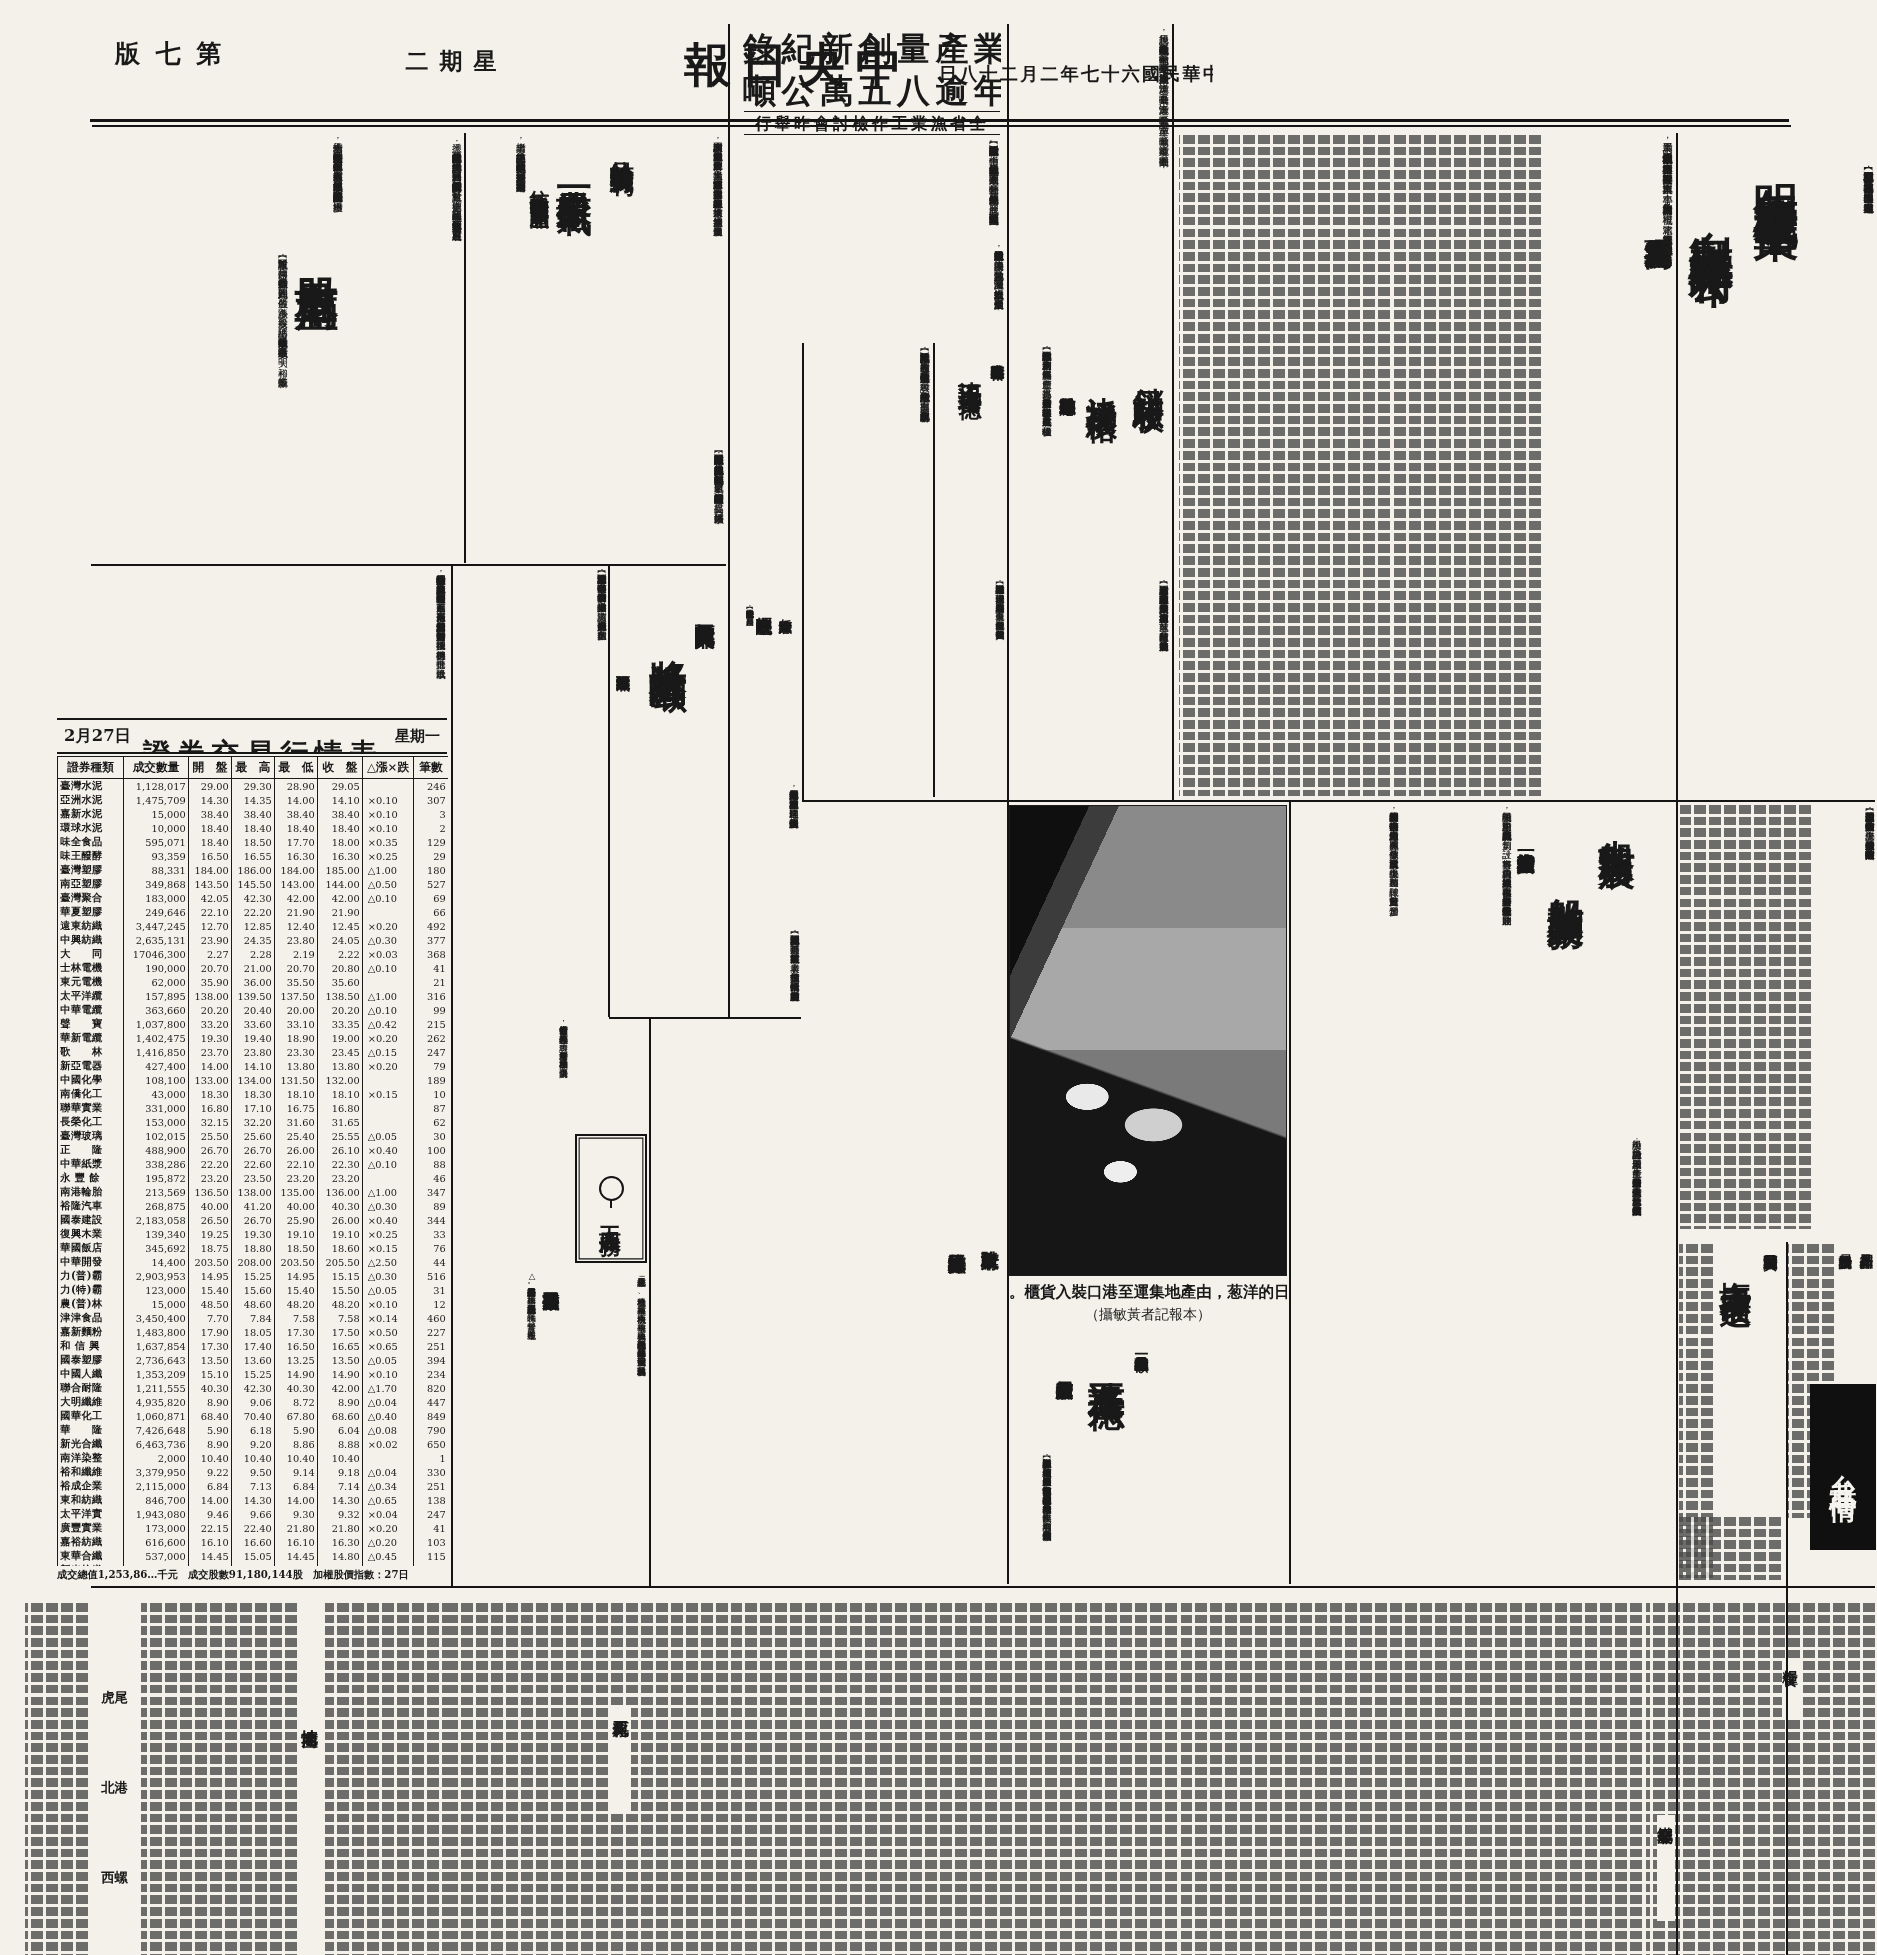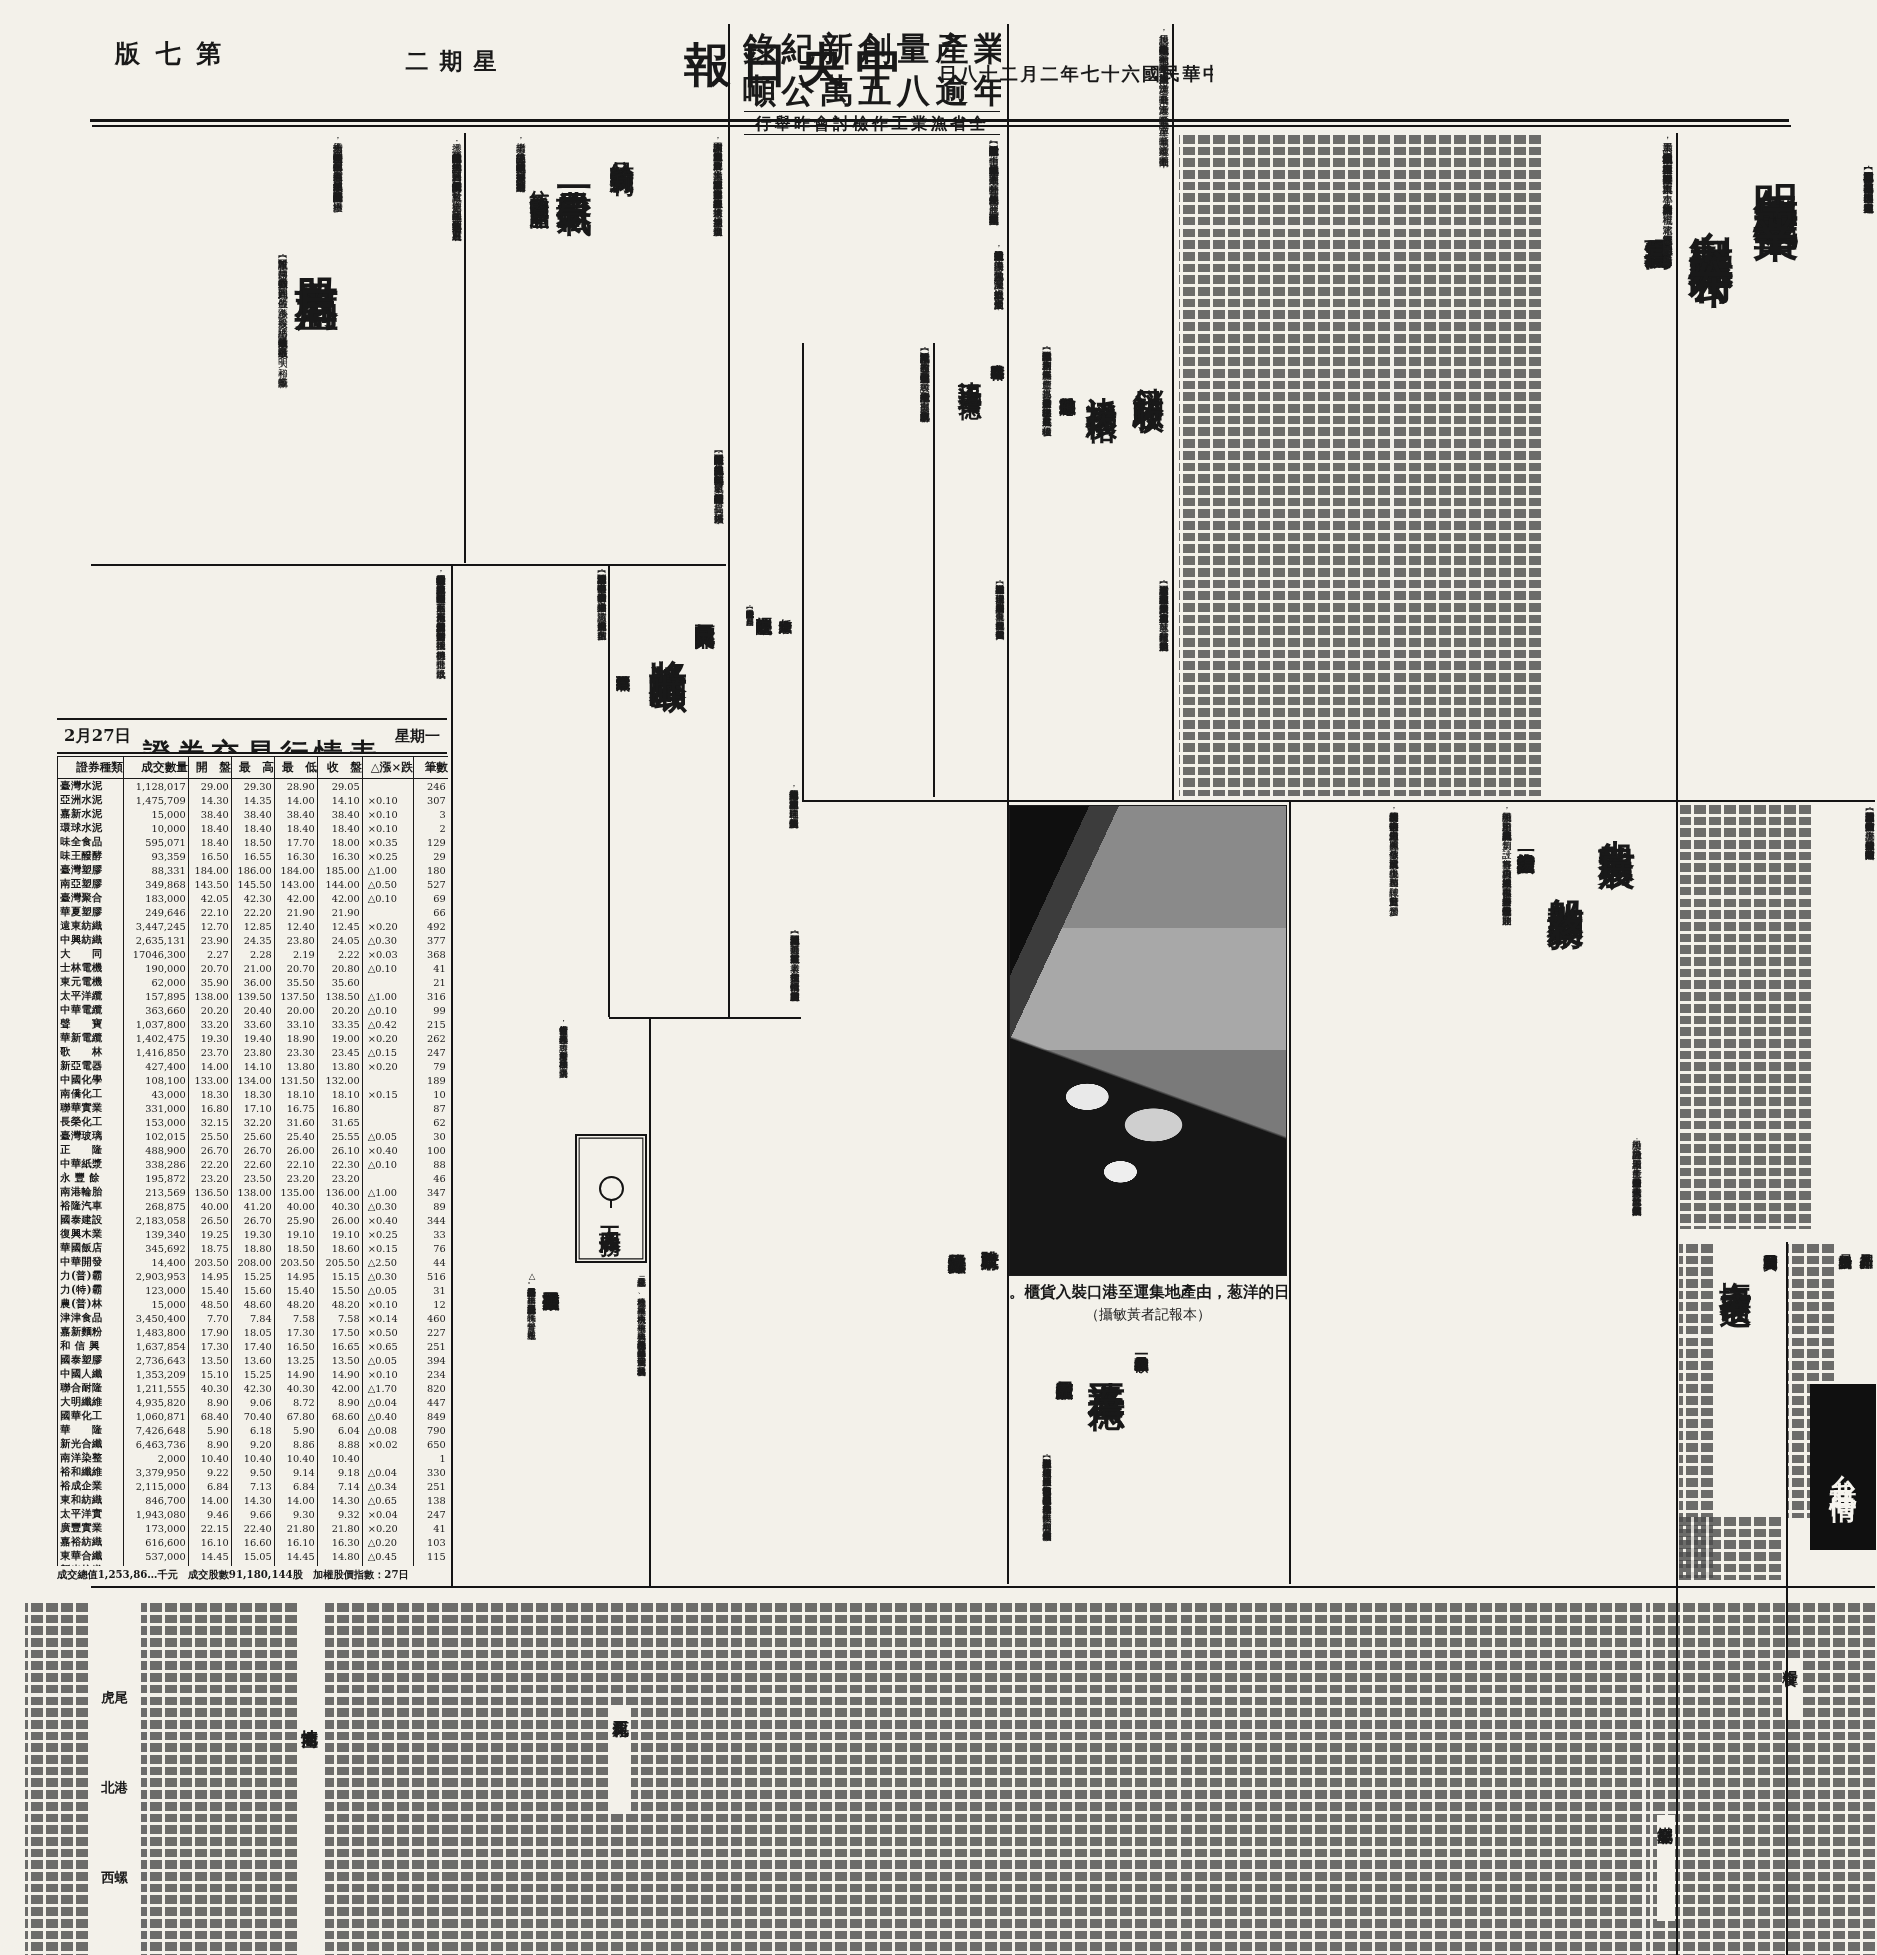--- a/index.html
+++ b/index.html
@@ -15,21 +15,21 @@
       repeating-linear-gradient(to bottom,#4b4b4b 0 8.6px,transparent 8.6px 11.7px);opacity:.8;}
   .photo{border:0.8px solid #1d1d1d;background:
       radial-gradient(ellipse 35px 21.5px at 28% 62%,#e9e9e9 0 60%,transparent 62%),
       radial-gradient(ellipse 47px 27px at 52% 68%,#cfcfcf 0 60%,transparent 62%),
       radial-gradient(ellipse 27px 17.6px at 40% 78%,#eee 0 60%,transparent 62%),
       linear-gradient(200deg,transparent 58%,#161616 58.5%),
       linear-gradient(115deg,#0f0f0f 0 16%,#3c3c3c 16% 22%,transparent 22%),
       linear-gradient(180deg,#8a8a8a 0 26%,#a8a8a8 26% 52%,#7a7a7a 52% 74%,#5e5e5e 74%);}
   table{border-collapse:collapse;width:100%;table-layout:fixed;}
   .stock{border:1.2px solid #1a1a1a;}
-  .stock th{border-left:0.8px solid #1a1a1a;border-bottom:1.2px solid #1a1a1a;font-size:11.7px;padding:3.1px 0;font-weight:900;text-align:right;}
+  .stock th{border-left:0.8px solid #1a1a1a;border-bottom:1.2px solid #1a1a1a;font-size:11.7px;padding:3.1px 0;font-weight:900;}
   .stock td{border-left:0.8px solid #1a1a1a;font-size:9.8px;height:13.3px;padding:0 2.3px;
             text-align:right;white-space:nowrap;overflow:hidden;}
   .stock td.c0{text-align:left;font-size:10.2px;font-weight:700;letter-spacing:0.4px;}
   .stock td.c6{text-align:left;padding-left:4.7px;}
   .thdr{display:flex;align-items:center;justify-content:space-between;
         border-top:2px solid #161616;border-bottom:2px solid #161616;padding:0 7px;}
   .bizbox{border:2px solid #141414;box-shadow:inset 0 0 0 1.6px #f3f1ea,inset 0 0 0 2.7px #141414;
           display:flex;flex-direction:column;align-items:center;justify-content:center;gap:7px;}
   .bell{width:21px;height:21px;border:2px solid #141414;border-radius:50%;position:relative;}
   .bell::after{content:"";position:absolute;left:50%;top:100%;width:2px;height:8.6px;background:#141414;transform:translateX(-50%);}

